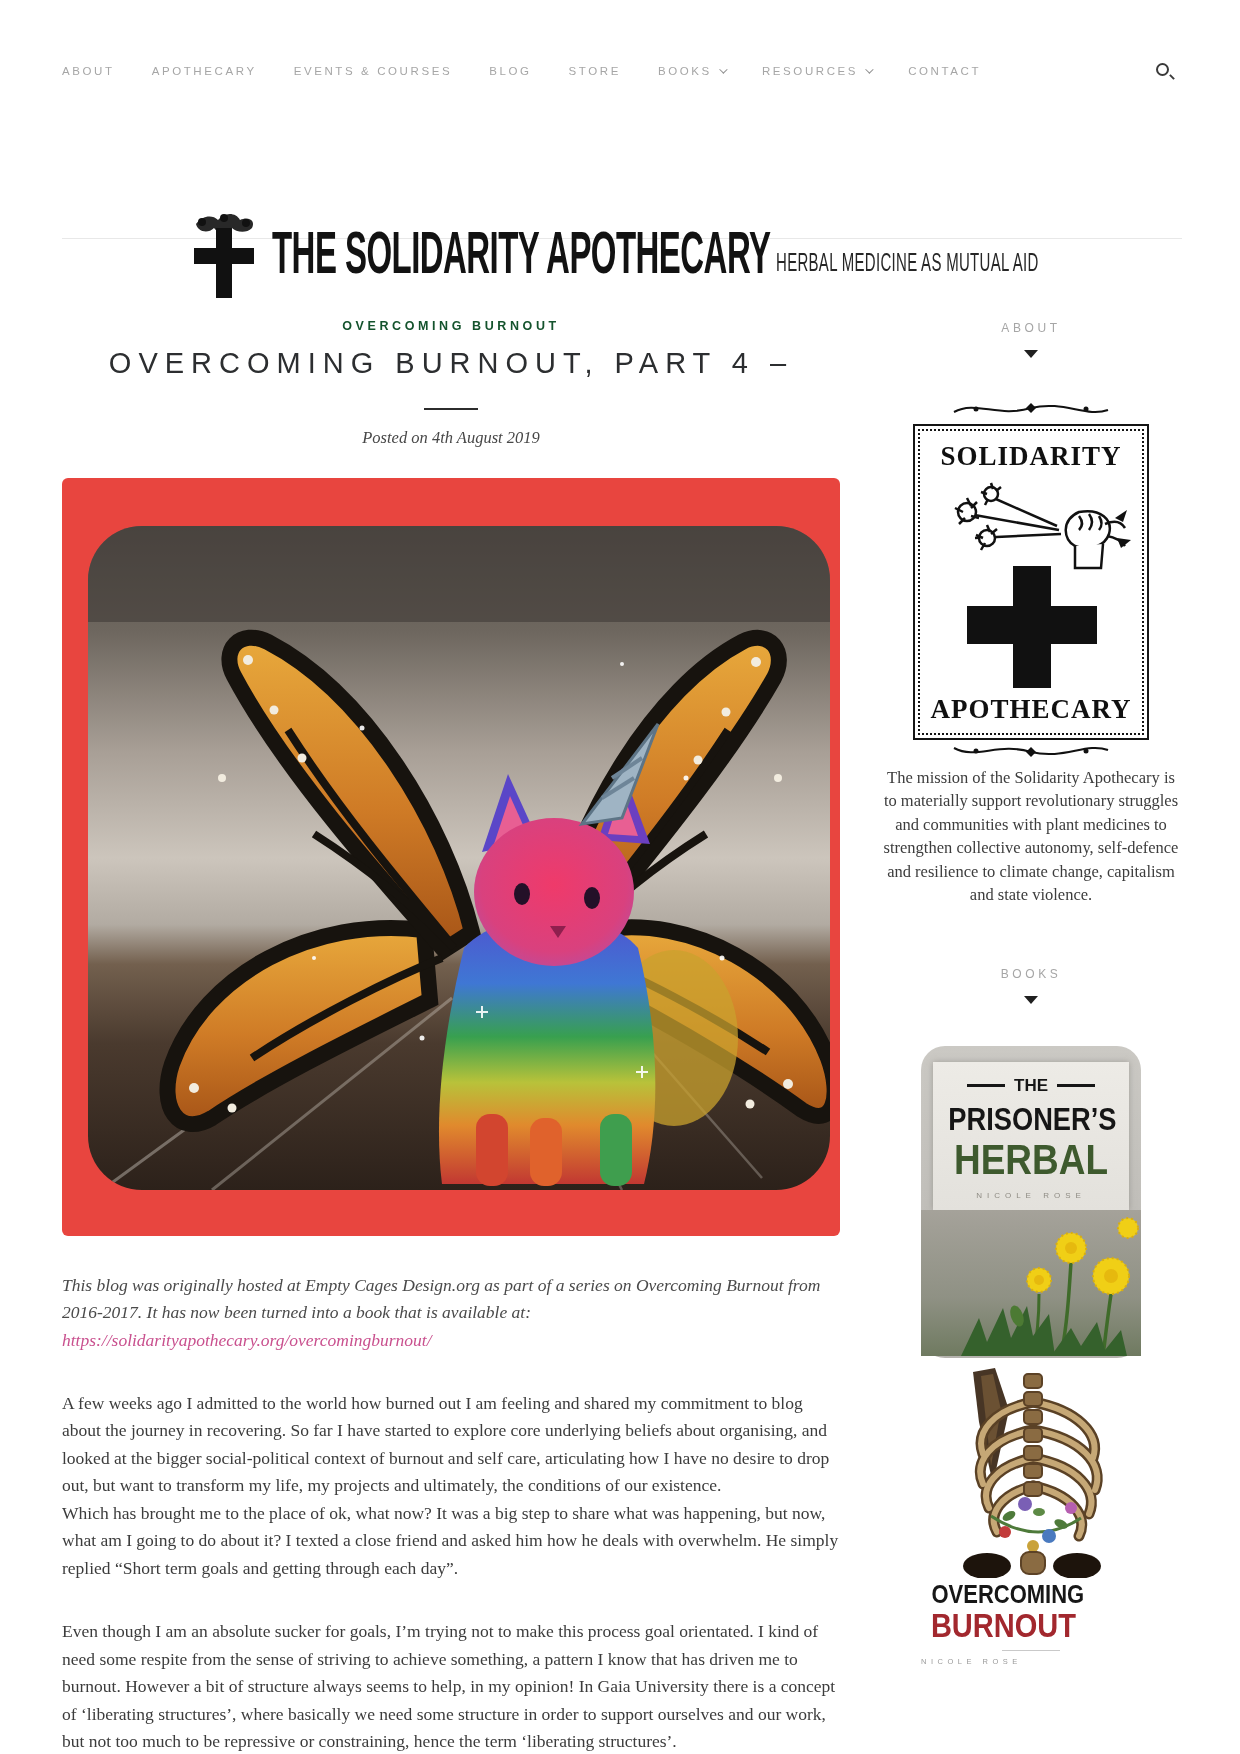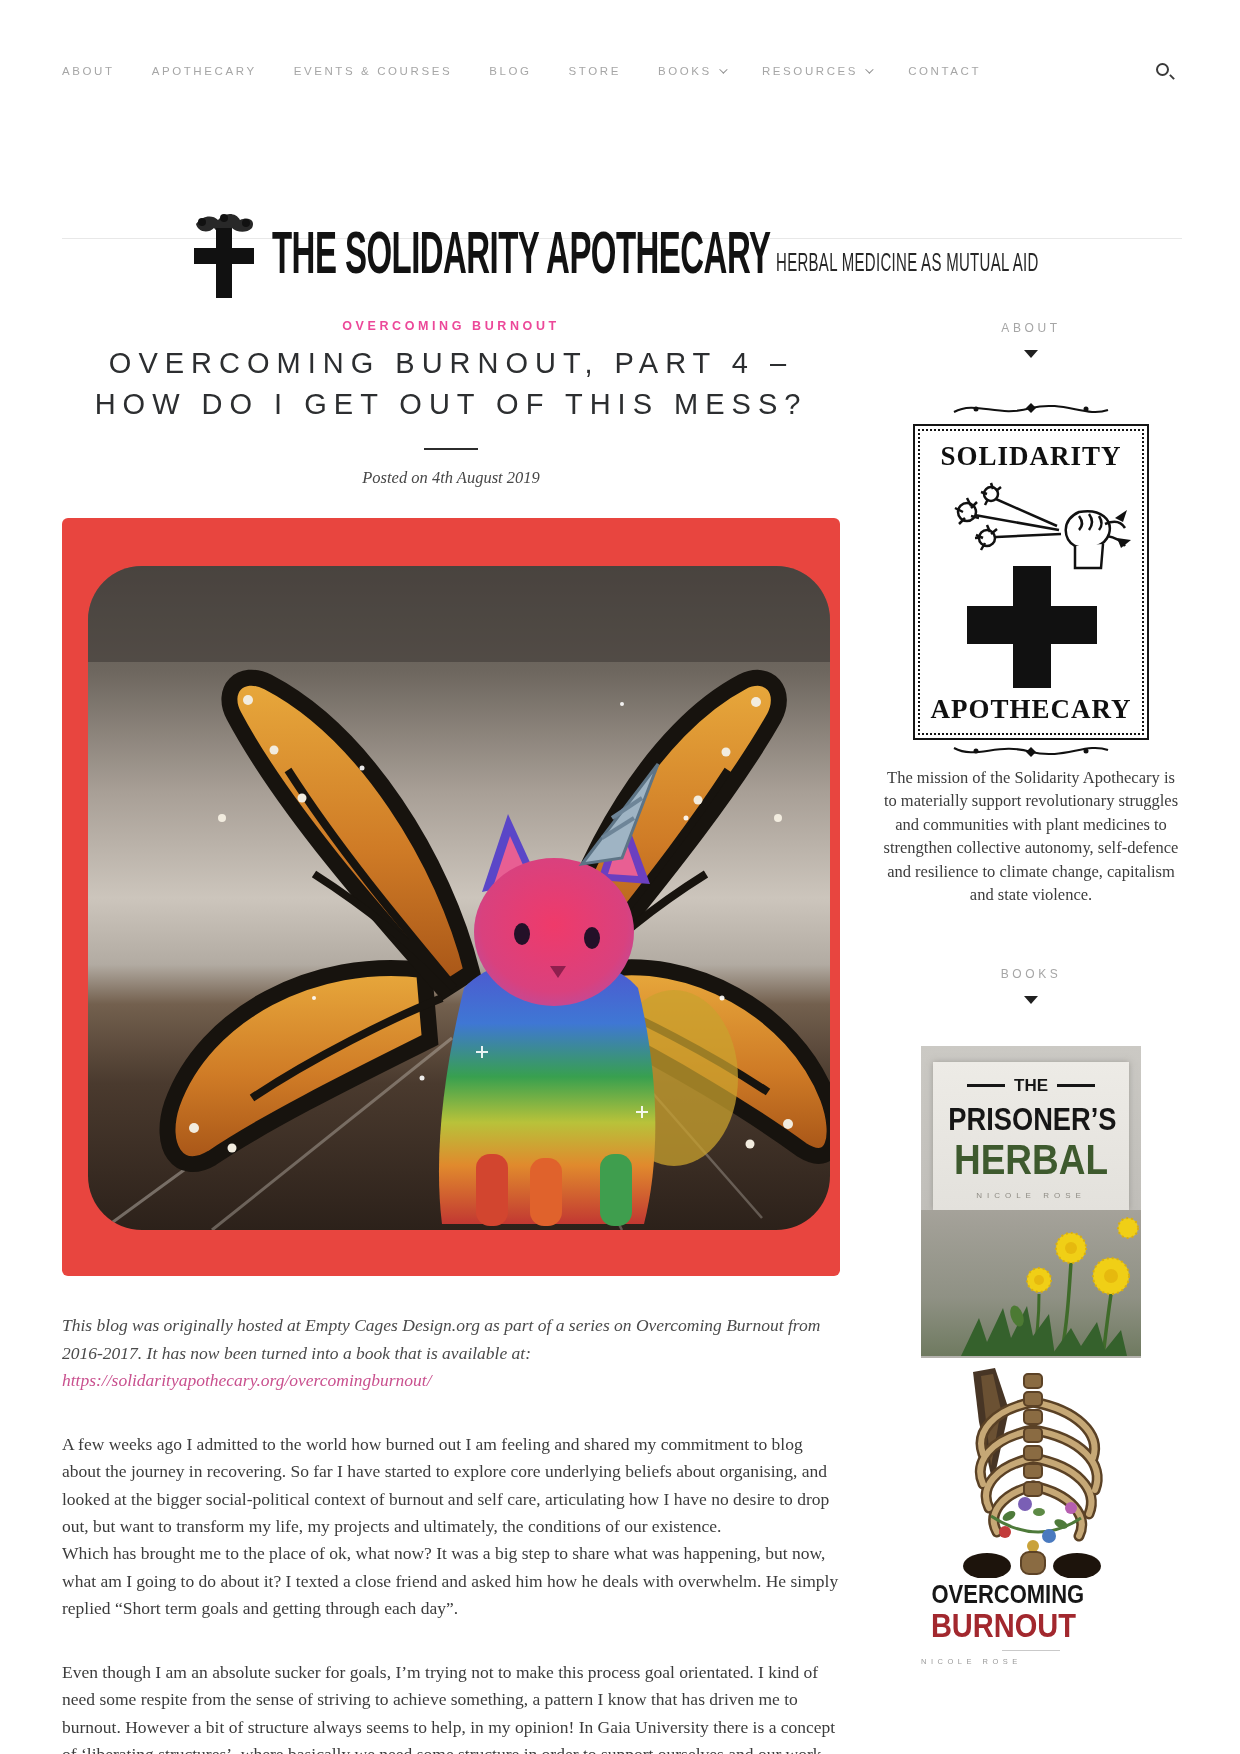--- a/index.html
+++ b/index.html
@@ -28,21 +28,21 @@
     font-weight:700; font-size:60px; color:#121212; white-space:nowrap;
     transform:scaleX(0.55); transform-origin:left top; letter-spacing:-1px; cursor:pointer; }
   .tagline { position:absolute; left:776px; top:160px; font-family:"Liberation Sans", sans-serif;
     font-size:25px; color:#262626; white-space:nowrap; transform:scaleX(0.60);
     transform-origin:left top; letter-spacing:0.5px; }
   .header-rule { margin:0 58px 0 62px; border-bottom:1px solid #e8e8e8; }
   
   .page { display:grid; grid-template-columns:778px 302px; column-gap:40px; padding:0 60px 0 62px; margin-top:80px; }
   
   .post-category { text-align:center; font-family:"Liberation Sans", sans-serif;
-    font-size:12.5px; letter-spacing:3.6px; color:#ec4899; font-weight:700; cursor:pointer; }
+    font-size:12.5px; letter-spacing:3.6px; color:#14532d; font-weight:700; cursor:pointer; }
   .post-title { text-align:center; font-family:"Liberation Sans", sans-serif; font-weight:400;
     font-size:29px; letter-spacing:7px; color:#2c2e30; line-height:1.4; margin-top:10px; }
   .title-divider { width:54px; border-top:2px solid #2c2c2c; margin:24px auto 18px; }
   .posted-on { text-align:center; font-style:italic; font-size:16.5px; color:#474747; }
   figure.featured { margin-top:30px; width:778px; height:758px; }
   figure.featured svg { display:block; }
   .post-body { margin-top:26px; font-size:17.5px; line-height:1.57; color:#3c3c3c; }
   .post-body p { margin-bottom:27px;margin-top:36px; }
   .intro { font-style:italic; color:#4a4a4a; }
   .intro a { color:#c9508e; text-decoration:none; }
@@ -52,21 +52,21 @@
     color:#a6a6a6; margin-top:2px; }
   .widget-caret { width:0; height:0; border-left:7px solid transparent; border-right:7px solid transparent;
     border-top:8px solid #202020; margin-top:15px; cursor:pointer; }
   .poster-wrap { margin-top:40px; width:236px;text-align:center; }
   .poster-frame { border:2px solid #141414; padding:3px; }
   .poster-inner { border:2px dotted #141414; padding:10px 6px 8px; background:#fff; }
   .poster-word { font-family:"Liberation Serif", serif; font-weight:700; font-size:27px;
     letter-spacing:1px; color:#101010; }
   .mission { font-size:16.5px; line-height:1.42; color:#3c3c3c; max-width:308px; }
   .books-gap { margin-top:60px; }
-  .book { width:220px; cursor:pointer; }
+  .book { width:220px; cursor:pointer;border-radius:24px; }
   .book1 { margin-top:42px; height:312px; background:linear-gradient(180deg,#cbc9c4 0%,#c0beb9 55%,#b4b2ad 100%); padding:16px 12px 0; }
   .book1-panel { background:linear-gradient(180deg,#edebe6,#e3e1dc); padding:14px 4px 10px;
     box-shadow:0 0 6px rgba(120,118,112,.5); }
   .bk-the { display:flex; align-items:center; justify-content:center; gap:9px;
     font-family:"Liberation Sans", sans-serif; font-weight:700; font-size:17px; color:#161616; }
   .bk-the .dash { width:38px; height:3px; background:#161616; }
   .bk-prisoners { font-family:"Liberation Sans", sans-serif; font-weight:700; font-size:31px;
     color:#161616; transform:scaleX(0.88); letter-spacing:0; margin-top:6px; }
   .bk-herbal { font-family:"Liberation Sans", sans-serif; font-weight:700; font-size:42px;
     color:#3e5a2e; transform:scaleX(0.88); margin-top:0px; line-height:1.05; }
@@ -135,21 +135,20 @@
   <div class="tagline">HERBAL MEDICINE AS MUTUAL AID</div>
 </div>
 <div class="header-rule"></div>
 
 <div class="page">
 
   <article>
     <div class="post-category">OVERCOMING BURNOUT</div>
     <h1 class="post-title">
       <div>OVERCOMING BURNOUT, PART 4 –</div>
-      <div>HOW DO I GET OUT OF THIS MESS?</div>
     </h1>
     <div class="title-divider"></div>
     <div class="posted-on">Posted on 4th August 2019</div>
 
     <figure class="featured" aria-label="Sticker of a rainbow unicorn cat with monarch butterfly wings on a red background">
       <svg width="778" height="758" viewBox="0 0 778 758">
         <defs>
           <linearGradient id="bgGrad" x1="0" y1="0" x2="0" y2="1">
             <stop offset="0" stop-color="#59534d"></stop>
               <stop offset="0.16" stop-color="#6e675f"></stop>

